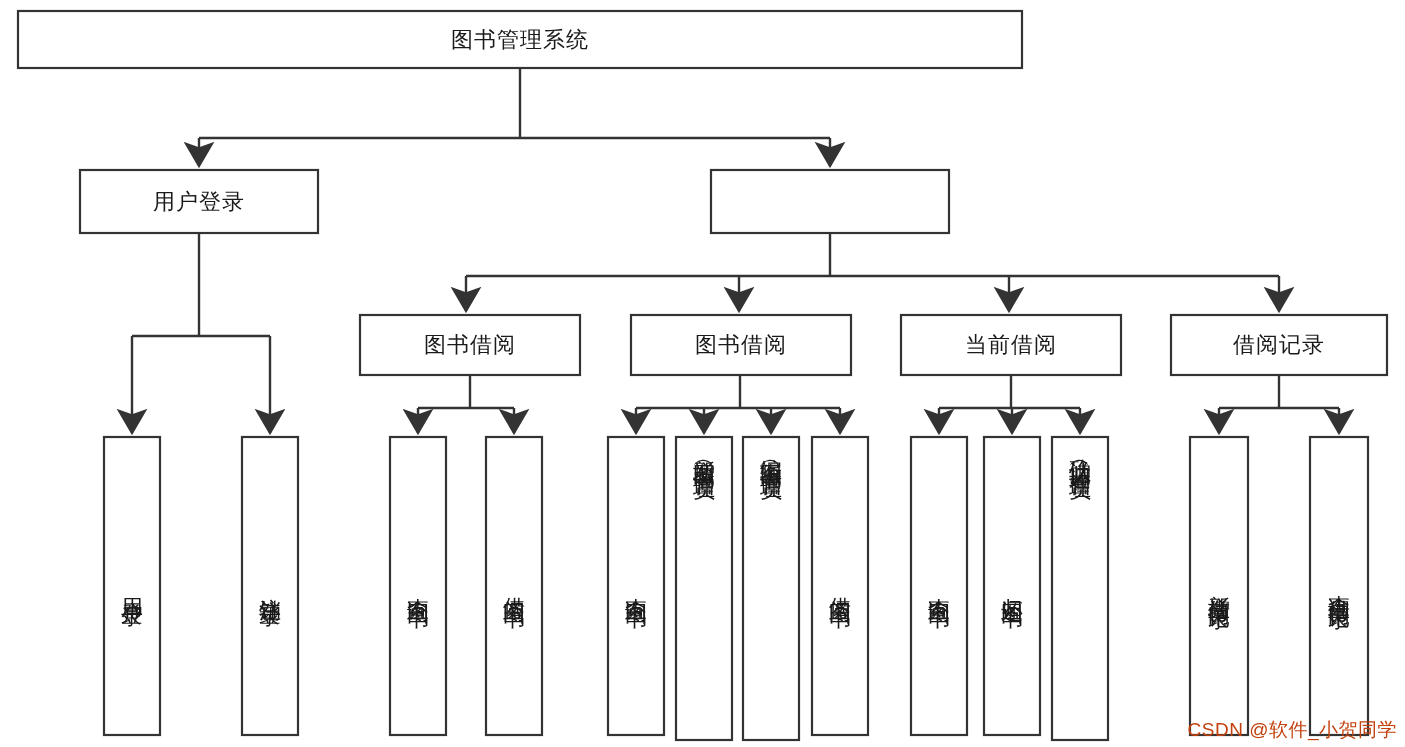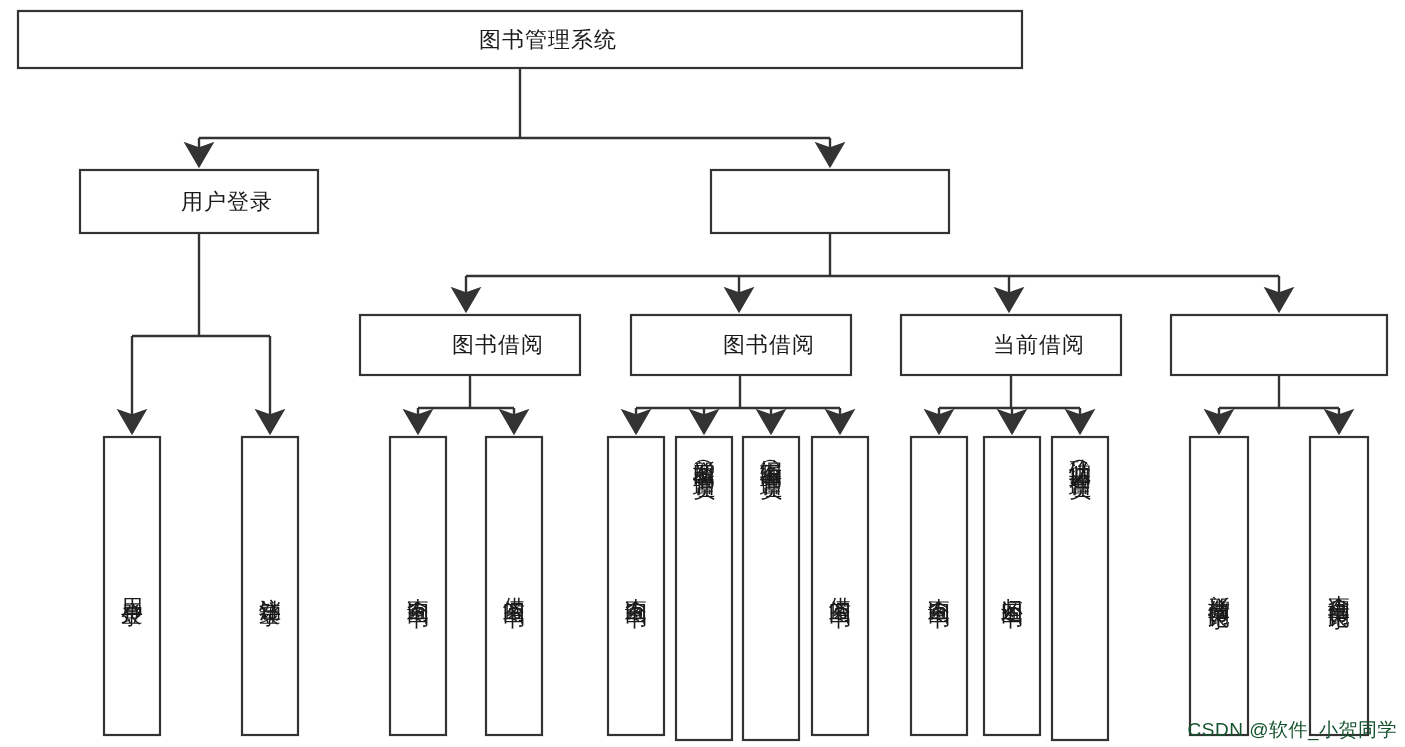--- a/index.html
+++ b/index.html
@@ -58,36 +58,35 @@
     letter-spacing: 3px;
     color: #1a1a1a;
     white-space: nowrap;
   }
   .hlabel-wrap {
     position: absolute;
     display: flex;
     align-items: center;
     justify-content: center;
     pointer-events: none;
-    margin-left: 28px;
   }
   .hlabel-text {
     font-family: "Liberation Sans", "DejaVu Sans", sans-serif;
     font-size: 22px;
     color: #1a1a1a;
     white-space: nowrap;
     letter-spacing: 1px;
   }
   #watermark {
     position: absolute;
     right: 8px;
     bottom: 4px;
     font-family: "Liberation Sans", "DejaVu Sans", sans-serif;
     font-size: 19px;
-    color: #14532d;
+    color: #c2410c;
     white-space: nowrap;
     letter-spacing: 0.5px;
   }
 </style>
 </head>
 <body>
 
 <div id="diagram-root">
 
   <svg id="flow" viewBox="0 0 1405 747">
@@ -190,20 +189,23 @@
   </div>
 
   <div class="hlabel-wrap" style="left:901px; top:315px; width:220px; height:60px;">
     <span class="hlabel-text">当前借阅</span>
   </div>
 
   <div class="hlabel-wrap" style="left:631px; top:315px; width:220px; height:60px;">
     <span class="hlabel-text">图书借阅</span>
   </div>
 
+  <div class="hlabel-wrap" style="left:1171px; top:315px; width:216px; height:60px;">
+    <span class="hlabel-text">借阅记录</span>
+  </div>
 
   <div class="vlabel-wrap" style="left:104px; top:437px; width:56px; height:298px;">
     <span class="vlabel-text">用户登录</span>
   </div>
 
   <div class="vlabel-wrap" style="left:242px; top:437px; width:56px; height:298px;">
     <span class="vlabel-text">注销登录</span>
   </div>
 
   <div class="vlabel-wrap" style="left:390px; top:437px; width:56px; height:298px;">

